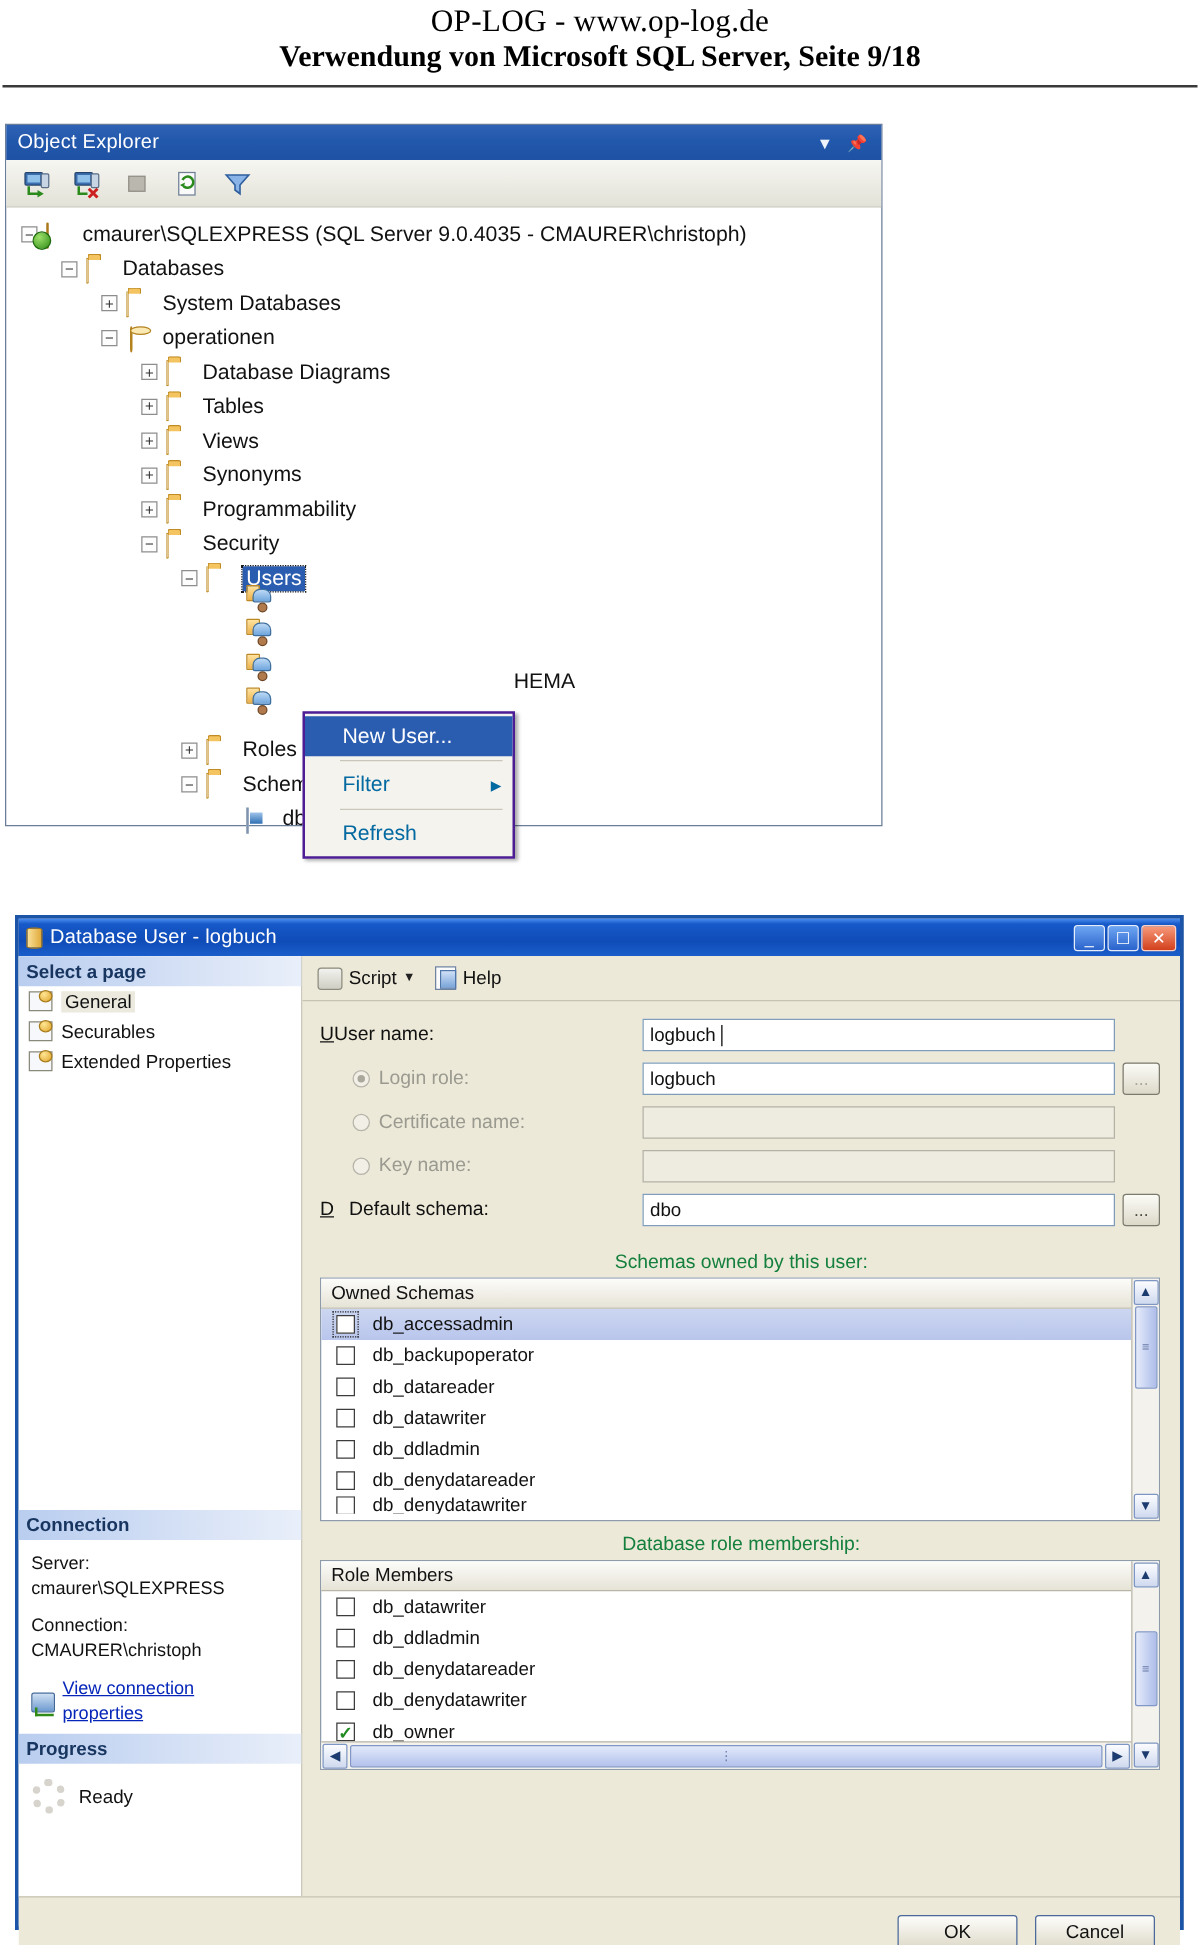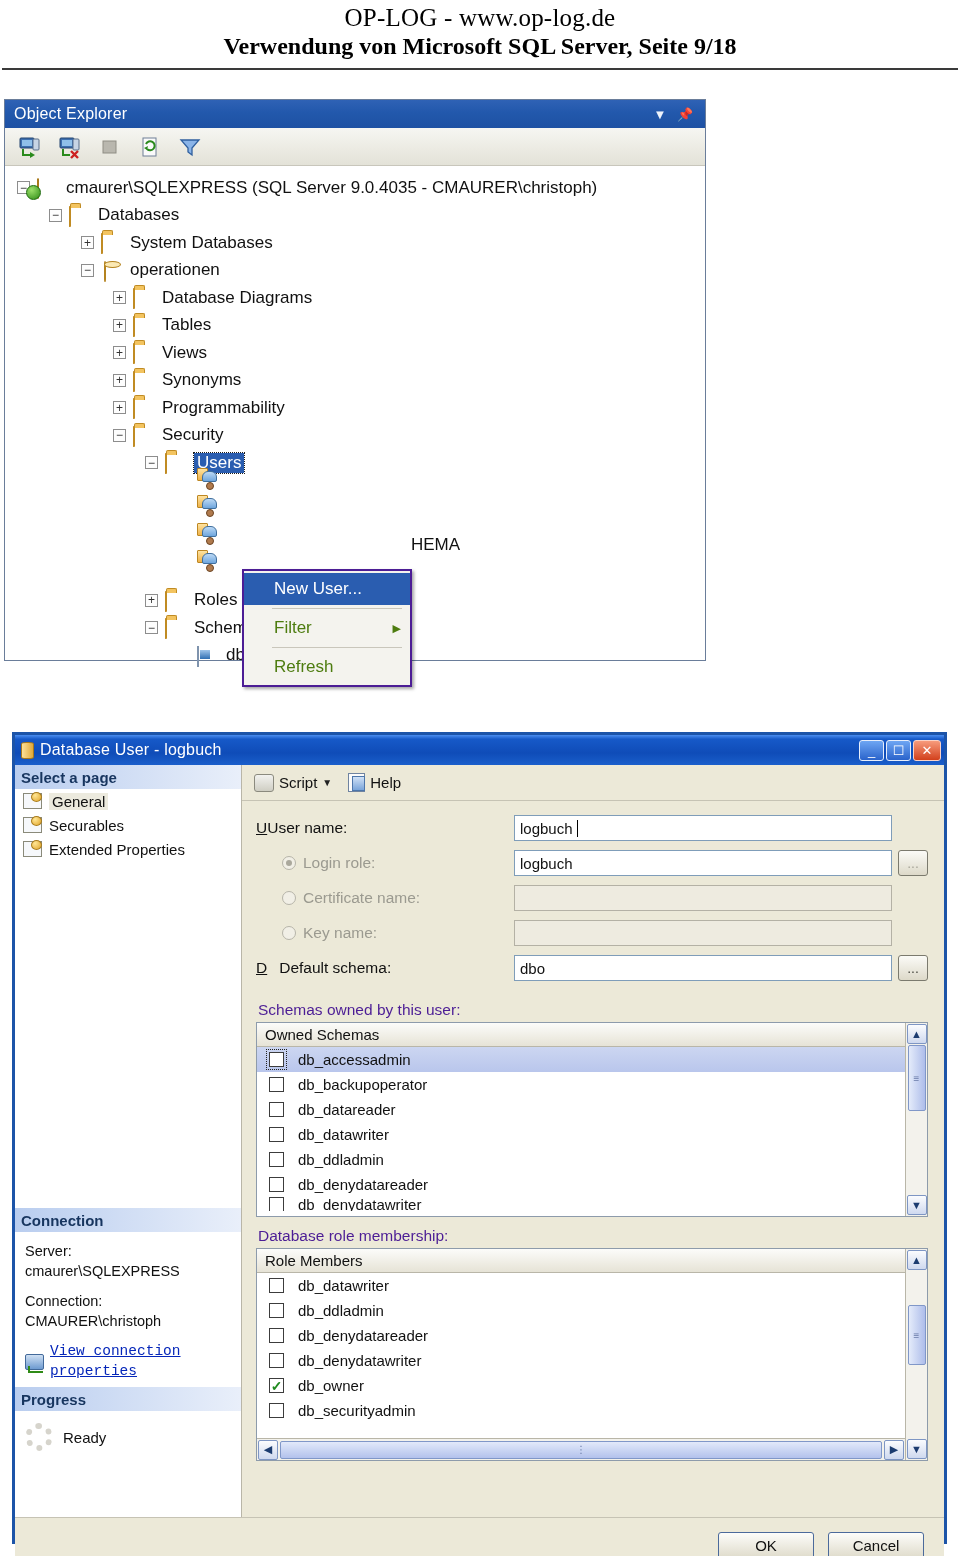--- a/index.html
+++ b/index.html
@@ -92,21 +92,21 @@
          background:linear-gradient(to bottom,#9fc4ea,#2f6fb3);}
 
   
   .ctx {
     position:absolute; left:237px; top:469px; width:170px;
     background:#f4f3ee; border:2px solid #4c1d95;
     box-shadow:2px 2px 3px rgba(0,0,0,0.35); padding:2px 0; z-index:40;
   }
   .ctx-item {
     height:32px; display:flex; align-items:center; padding:0 10px 0 30px;
-    font-size:17px; color:#4d7c0f; position:relative;
+    font-size:17px; color:#0369a1; position:relative;
   }
   .ctx-item.hl { background:#2a5db0; color:#ffffff; }
   .ctx-sep { height:1px; background:#c9c6bb; margin:3px 8px 3px 28px; }
   .ctx-arrow { position:absolute; right:9px; font-size:11px; }
 
   
   .dlg {
     position:absolute; left:12px; top:732px; width:935px; height:812px;
     border:3px solid #1c54a8; background:#ece9d8;
   }
@@ -132,21 +132,21 @@
   }
   .pg-item { display:flex; align-items:center; height:24px; padding-left:8px; font-size:15px; color:#111; gap:7px; }
   .pg-item .selbg { background:#eceade; padding:0 3px; }
   .pgic { width:19px; height:16px; background:#f6f8fb; border:1px solid #8a8a7a; position:relative; flex:0 0 19px; }
   .pgic:after{content:"";position:absolute;right:-1px;top:-2px;width:9px;height:8px;border-radius:50%;
         background:radial-gradient(circle at 35% 30%,#ffe694,#e0a42a);border:1px solid #a97c1c;}
   .spacer { flex:1; }
   .conn-body { padding:10px 20px 6px 10px; font-size:14.5px; color:#111; line-height:1.34; }
   .conn-body .grp { margin-bottom:11px; }
   .cl { display:flex; align-items:center; gap:6px; margin-top:2px; }
-  .cl a { color:#0526b9; text-decoration:underline; font-size:14.5px;font-family:Liberation Mono, monospace; }
+  .cl a { color:#0526b9; text-decoration:underline; font-size:14.5px; }
   .srvic{width:19px;height:16px;background:linear-gradient(to bottom,#cfe0f3,#6d9ad0);
         border:1px solid #42699a;border-radius:2px;position:relative;flex:0 0 19px;}
   .srvic:after{content:"";position:absolute;left:2px;bottom:-4px;width:13px;height:5px;
         border-left:2px solid #2f8b16;border-bottom:2px solid #2f8b16;}
   .prog-body { padding:12px 8px 6px 10px; display:flex; align-items:center; gap:10px; }
   .spin { width:28px; height:28px; border-radius:50%; border:6px dotted #d6d4cc; }
   .prog-txt { font-size:15px; color:#111; }
 
   
   .rpane { flex:1; display:flex; flex-direction:column; background:#ece9d8; }
@@ -178,21 +178,21 @@
     justify-content:center; font-size:14px; color:#4a4a42;
   }
   .btn-ell.dim { color:#a8a69a; }
   .radio { width:14px; height:14px; border-radius:50%; border:1px solid #b6b4a9; background:#f1efe6;
         margin-right:7px; flex:0 0 14px; position:relative; }
   .radio.on:after { content:""; position:absolute; left:3px; top:3px; width:6px; height:6px;
         border-radius:50%; background:#aaa89c; }
   .ind { padding-left:26px; }
   .caret-txt { border-right:1px solid #000; }
 
-  .listlabel { font-size:15.5px; color:#4c1d95; margin:20px 0 3px 2px; }
+  .listlabel { font-size:15.5px; color:#15803d; margin:20px 0 3px 2px;text-align:center; }
   .listbox { border:1px solid #8d9bab; background:#fff; display:flex; flex-direction:column; }
   .lb-hdr {
     height:24px; background:linear-gradient(to bottom,#fcfcfa,#e6e3d6);
     border-bottom:1px solid #b9b6a8; display:flex; align-items:center; padding-left:8px;
     font-size:15px; color:#111;
   }
   .lb-rows { position:relative; overflow:hidden; }
   .lrow { display:flex; align-items:center; height:25px; padding-left:12px; font-size:15px; color:#111; }
   .lrow.sel { background:linear-gradient(to bottom,#ccd6f1,#b9c6ec); }
   .cbx { width:15px; height:15px; border:1px solid #3c3c3c; background:#fff; margin-right:14px;
@@ -570,21 +570,21 @@
               <div class="sb-thumb" style="height:66px">≡</div>
               <div class="sb-track"></div>
               <div class="sb-btn">▼</div>
             </div>
           </div>
         </div>
 
         <div class="listlabel" style="margin-top:10px">
           <span>Database role membership:</span>
         </div>
-        <div class="listbox" style="height:213px">
+        <div class="listbox" style="height:168px">
           <div style="display:flex;flex:1;min-height:0">
             <div style="flex:1;display:flex;flex-direction:column;min-width:0">
               <div class="lb-hdr">Role Members</div>
               <div class="lb-rows" style="flex:1">
                 <div class="lrow">
                   <span class="cbx"></span>
                   <span>db_datawriter</span>
                 </div>
                 <div class="lrow">
                   <span class="cbx"></span>

